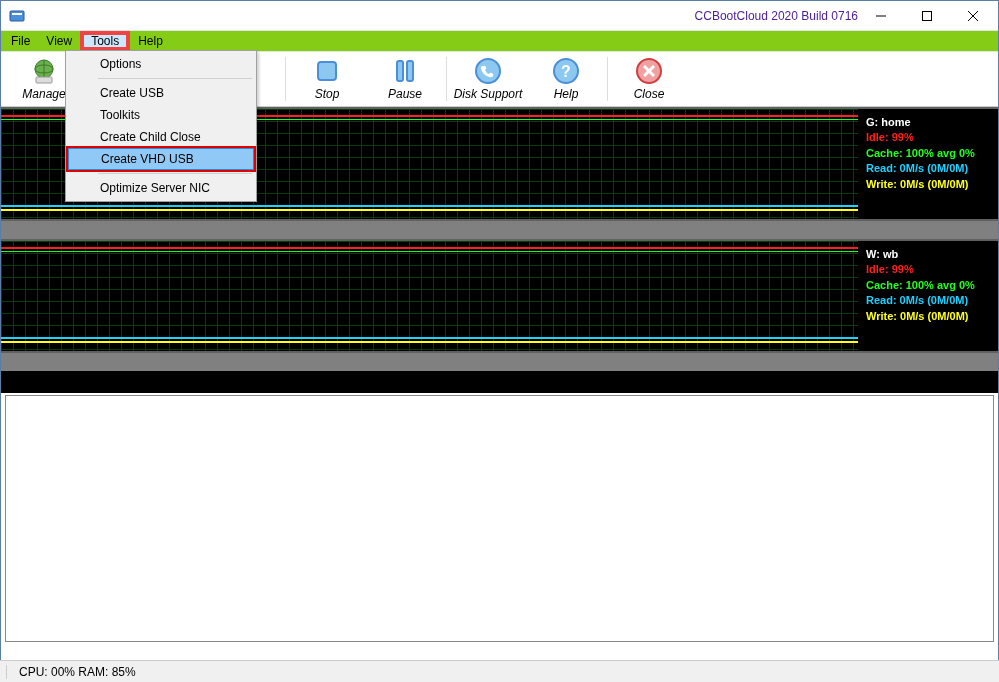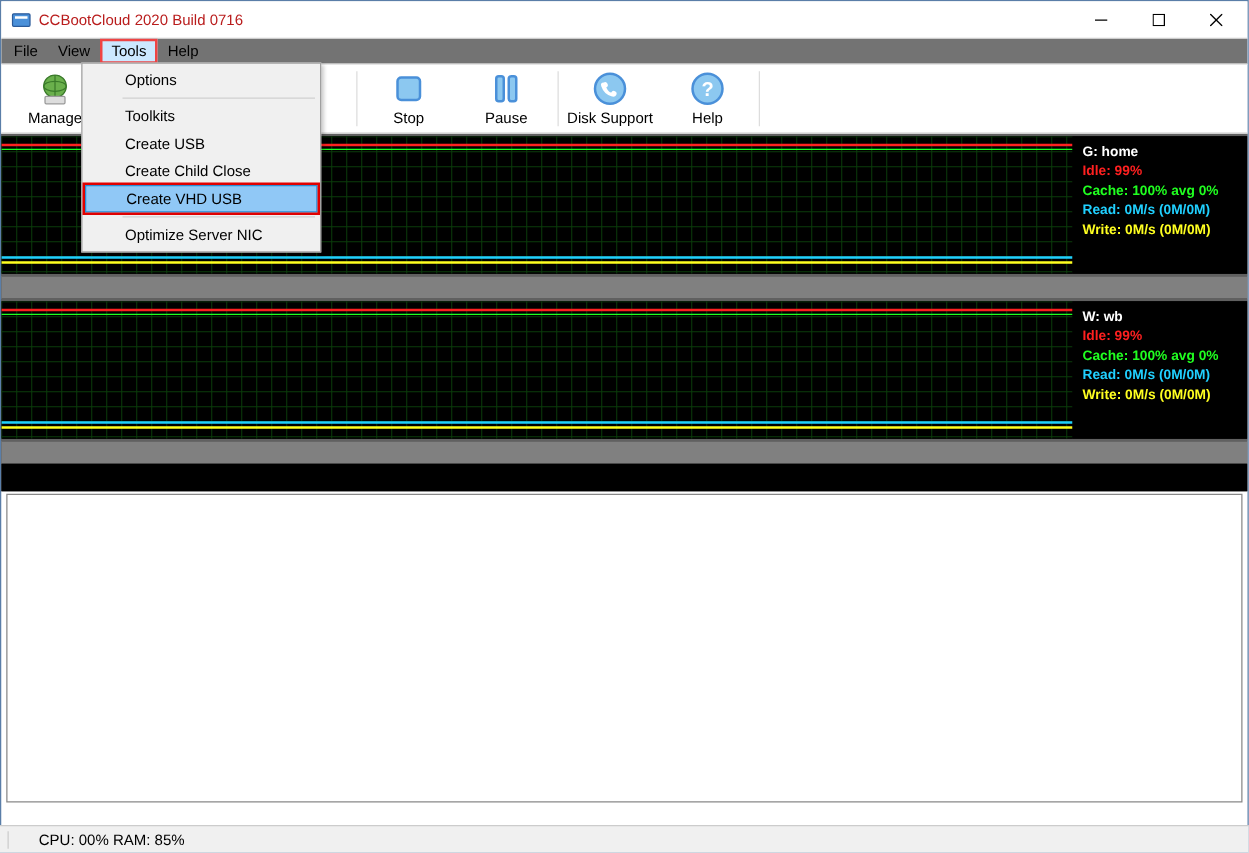--- a/index.html
+++ b/index.html
@@ -1,33 +1,33 @@
 <!DOCTYPE html>
 <html><head>
 <meta charset="utf-8">
 <style>
 * { box-sizing: border-box; margin: 0; padding: 0; }
 body { font-family: "Segoe UI", Tahoma, sans-serif; font-size: 12px; background: #fff; width: 999px; height: 682px; overflow: hidden; border: 1px solid #5a7ea8; }
 
 
 .titlebar { height: 30px; display: flex; align-items: center; padding: 0 2px 0 8px; background: #fff; border-bottom: 1px solid #e5e5e5; }
 .titlebar .app-icon { width: 16px; height: 16px; margin-right: 6px; display: inline-flex; align-items: center; justify-content: center; }
-.titlebar .title { flex: 1; color: #b91c1c; }
+.titlebar .title { flex: 1; color: #4c1d95; text-align: right; }
 .win-controls { display: flex; height: 100%; }
 .win-btn { width: 46px; height: 30px; display: flex; align-items: center; justify-content: center; color: #000; }
 
 
-.menubar { height: 20px; display: flex; align-items: stretch; padding: 0 2px; background: #737373; }
+.menubar { height: 20px; display: flex; align-items: stretch; padding: 0 2px; background: #84cc16; }
 .menu-item { padding: 2px 8px; display: flex; align-items: center; }
-.menu-item.active { background: #cce8ff; border: 2px solid #ef4444; padding: 1px 7px; }
+.menu-item.active { background: #cce8ff; border: 4px solid #ef4444; padding: 1px 7px; }
 
 
 .toolbar { height: 56px; display: flex; align-items: center; background: #fff; border-top: 1px solid #e5e5e5; border-bottom: 1px solid #ccc; padding: 0 4px; position: relative; z-index: 1; }
 .tool-btn { width: 78px; height: 52px; display: flex; flex-direction: column; align-items: center; justify-content: center; gap: 2px; }
-.tool-btn .label { font-size: 12px; color: #000; }
+.tool-btn .label { font-size: 12px; color: #000; font-style: italic; }
 .tool-sep { width: 1px; height: 44px; background: #ddd; margin: 0 2px; }
 .tool-icon { width: 28px; height: 28px; display: flex; align-items: center; justify-content: center; }
 
 
 .dropdown { position: absolute; left: 65px; top: 50px; width: 192px; background: #f0f0f0; border: 1px solid #a0a0a0; box-shadow: 2px 2px 3px rgba(0,0,0,.2); z-index: 10; padding: 2px; }
 .dd-gutter { position: absolute; left: 2px; top: 2px; bottom: 2px; width: 26px; background: #f0f0f0; }
 .dd-item { height: 22px; display: flex; align-items: center; padding-left: 32px; position: relative; }
 .dd-item.highlight { background: #90c8f6; border: 1px solid #2a8dd4; height: 22px; }
 .dd-item.highlight-box { outline: 2px solid #e00000; outline-offset: 0; }
 .dd-sep { height: 1px; background: #d0d0d0; margin: 3px 2px 3px 30px; }
@@ -53,21 +53,21 @@
 .c-cyan { color: #20d0ff; }
 .c-yellow { color: #ffff20; }
 
 
 .black-strip { height: 22px; background: #000; }
 .log-area { background: #fff; border: 1px solid #888; margin: 2px 4px 0 4px; height: 247px; overflow: auto; }
 
 
 .statusbar { position: absolute; bottom: 0; left: 0; right: 0; height: 22px; display: flex; align-items: center; background: #f0f0f0; border-top: 1px solid #ccc; font-size: 12px; padding: 0 6px; }
 .status-left { flex: 1; }
-.status-right { border-left: 1px solid #ccc; padding-left: 24px; }
+.status-right { border-left: 1px solid #ccc; padding-left: 12px; }
 </style>
 </head>
 <body>
 
 <div class="titlebar">
   <span class="app-icon">
     <svg width="16" height="16" viewBox="0 0 16 16">
         <rect x="1" y="3" width="14" height="10" rx="1" fill="#4a90d9" stroke="#2a5a9a"></rect>
         <rect x="3" y="5" width="10" height="2" fill="#fff"></rect>
       </svg>
@@ -144,28 +144,38 @@
   <div class="tool-btn">
     <span class="tool-icon">
         <svg width="28" height="28" viewBox="0 0 28 28">
           <circle cx="14" cy="14" r="12" fill="#8cc8f0" stroke="#4a90d9" stroke-width="2"></circle>
           <text x="14" y="20" font-size="16" font-weight="bold" text-anchor="middle" fill="#fff">?</text>
         </svg>
       </span>
     <span class="label">Help</span>
   </div>
   <div class="tool-sep"></div>
+  <div class="tool-btn">
+    <span class="tool-icon">
+        <svg width="28" height="28" viewBox="0 0 28 28">
+          <circle cx="14" cy="14" r="12" fill="#f0a0a0" stroke="#d04040" stroke-width="2"></circle>
+          <line x1="9" y1="9" x2="19" y2="19" stroke="#fff" stroke-width="3"></line>
+          <line x1="19" y1="9" x2="9" y2="19" stroke="#fff" stroke-width="3"></line>
+        </svg>
+      </span>
+    <span class="label">Close</span>
+  </div>
 </div>
 
 <div class="dropdown">
   <div class="dd-gutter"></div>
   <div class="dd-item">Options</div>
   <div class="dd-sep"></div>
+  <div class="dd-item">Create USB</div>
   <div class="dd-item">Toolkits</div>
-  <div class="dd-item">Create USB</div>
   <div class="dd-item">Create Child Close</div>
   <div class="dd-item highlight highlight-box">Create VHD USB</div>
   <div class="dd-sep"></div>
   <div class="dd-item">Optimize Server NIC</div>
 </div>
 
 <div class="graph-area">
   <div class="graph-row">
     <div class="graph-canvas">
       <div class="grid"></div>

